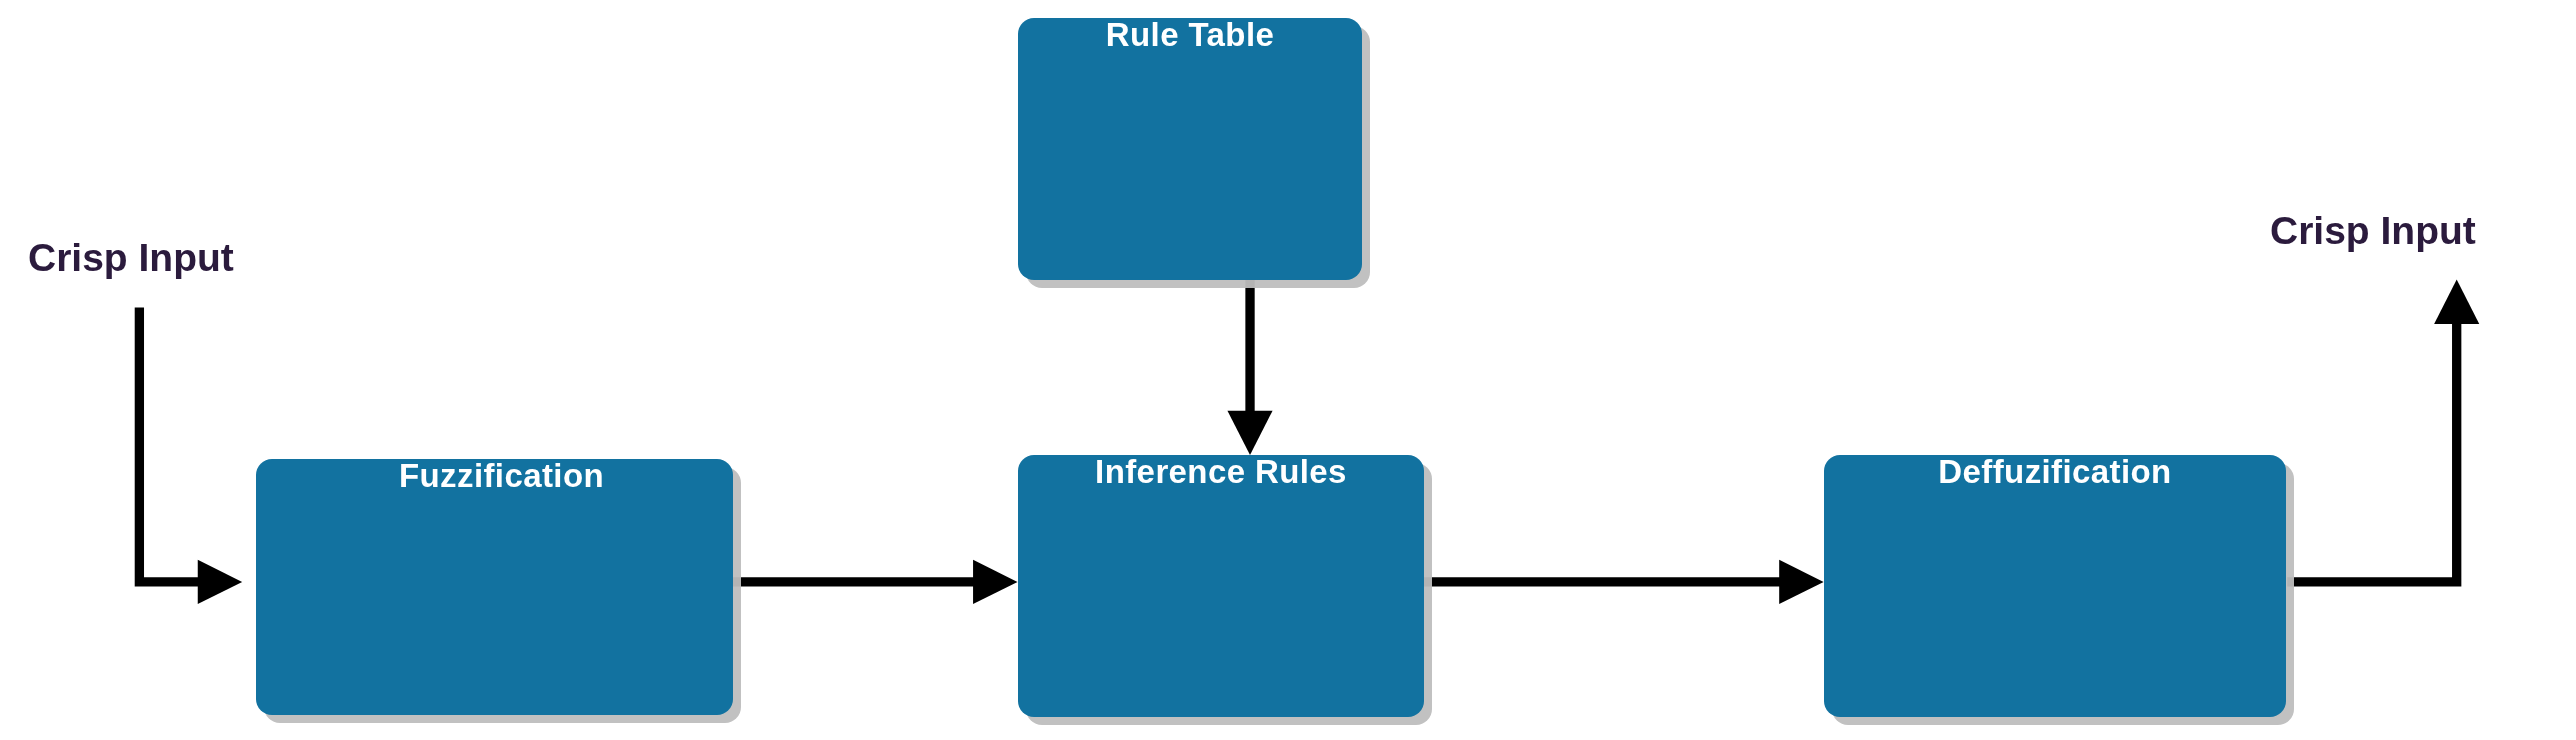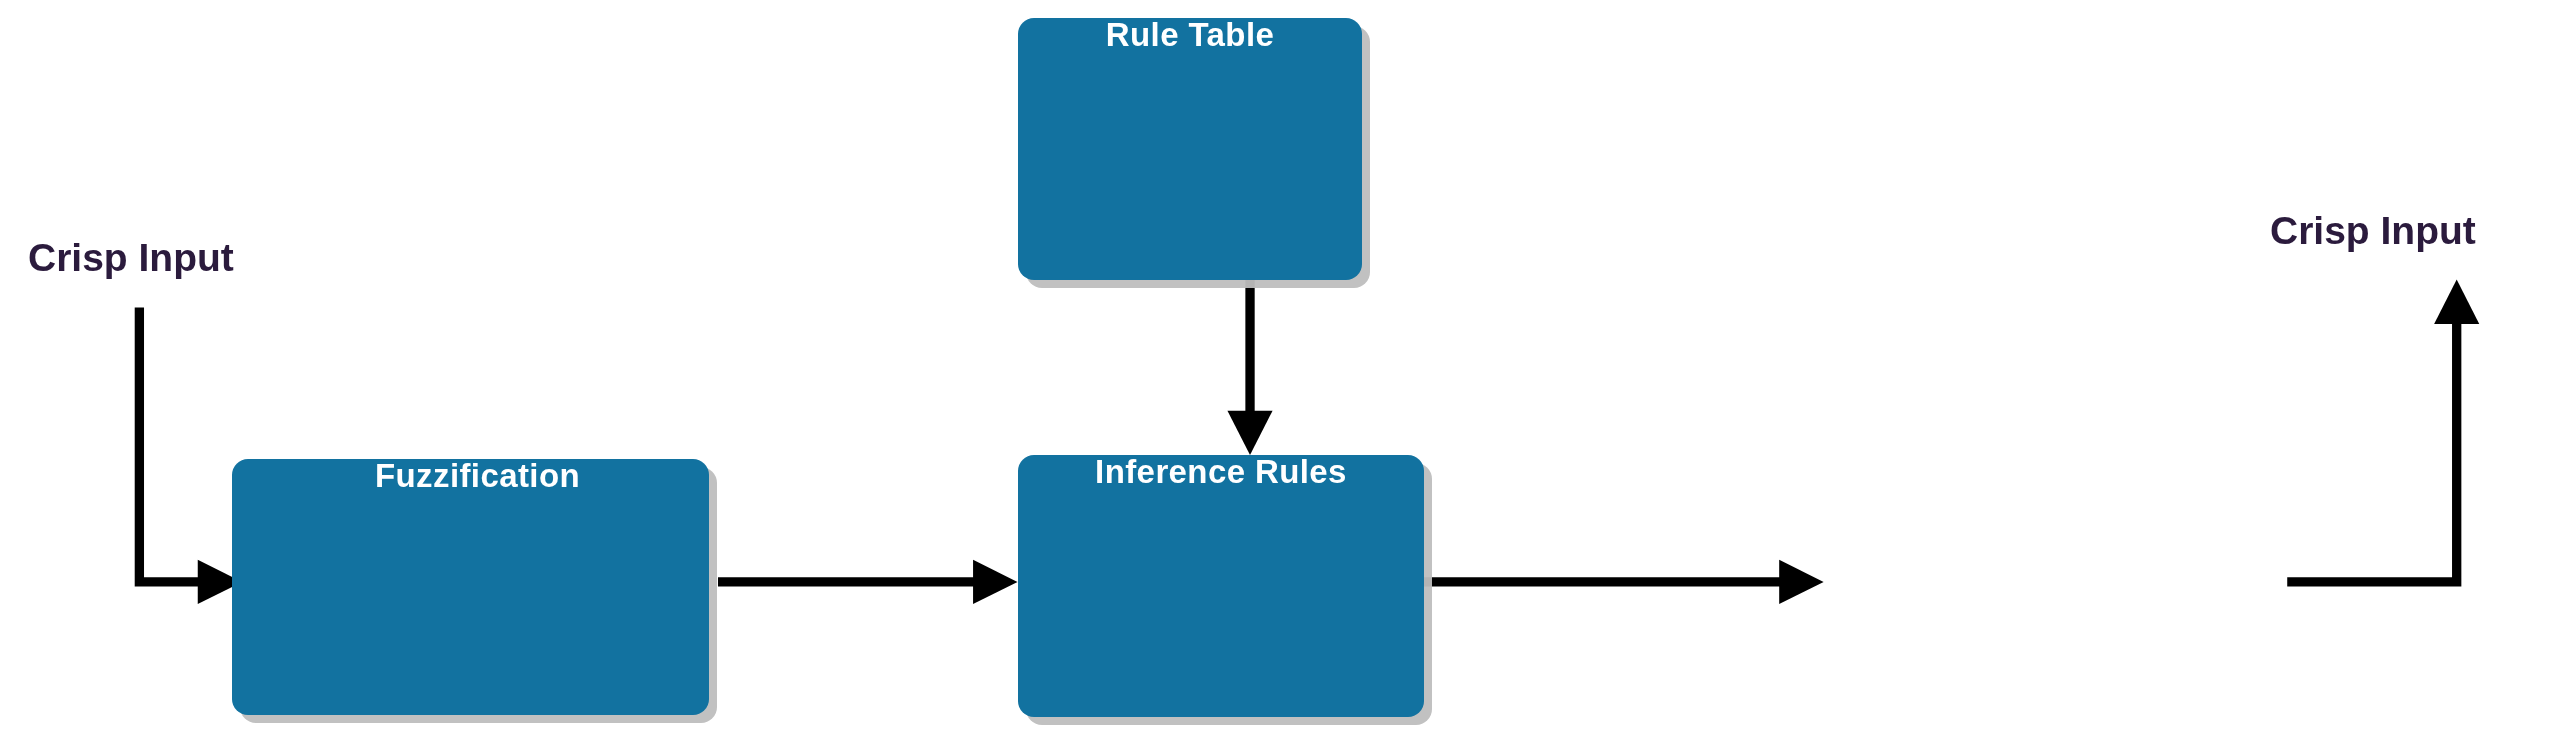--- a/index.html
+++ b/index.html
@@ -99,27 +99,30 @@
       <path class="edge-path" d="M 3192 812 L 3428.5 812 L 3428.5 452"></path>
       <polygon class="edge-head" points="3428.5,390 3397,452 3460,452"></polygon>
     </g>
 
   </svg>
 
   <div class="node" style="left:1018px; top:18px; width:344px; height:262px;">
     <span class="node-label">Rule Table</span>
   </div>
 
-  <div class="node" style="left:232px; top:459px; width:477px; height:256px;padding-left:14px;">
+  <div class="node" style="left:256px; top:459px; width:477px; height:256px;padding-left:14px;">
     <span class="node-label">Fuzzification</span>
   </div>
 
   <div class="node" style="left:1018px; top:455px; width:406px; height:262px;">
     <span class="node-label">Inference Rules</span>
   </div>
 
+  <div class="node" style="left:1824px; top:455px; width:462px; height:262px;">
+    <span class="node-label">Deffuzification</span>
+  </div>
 
   <div class="io-label" style="left:28px; top:238px;">Crisp Input</div>
 
   <div class="io-label" style="left:2270px; top:211px;">Crisp Input</div>
 
 </div>
 
 
 </body></html>

